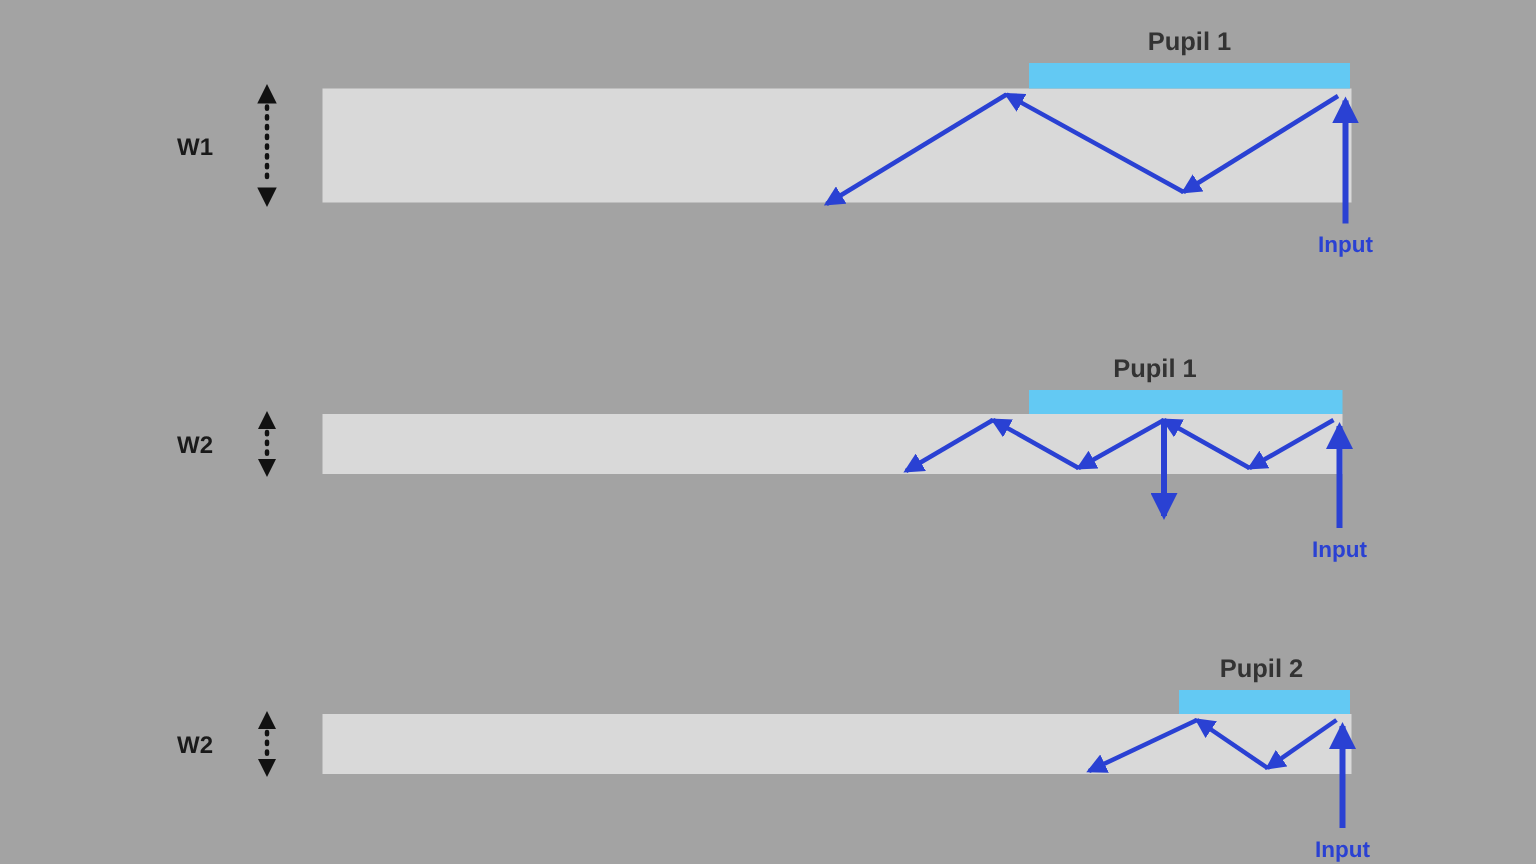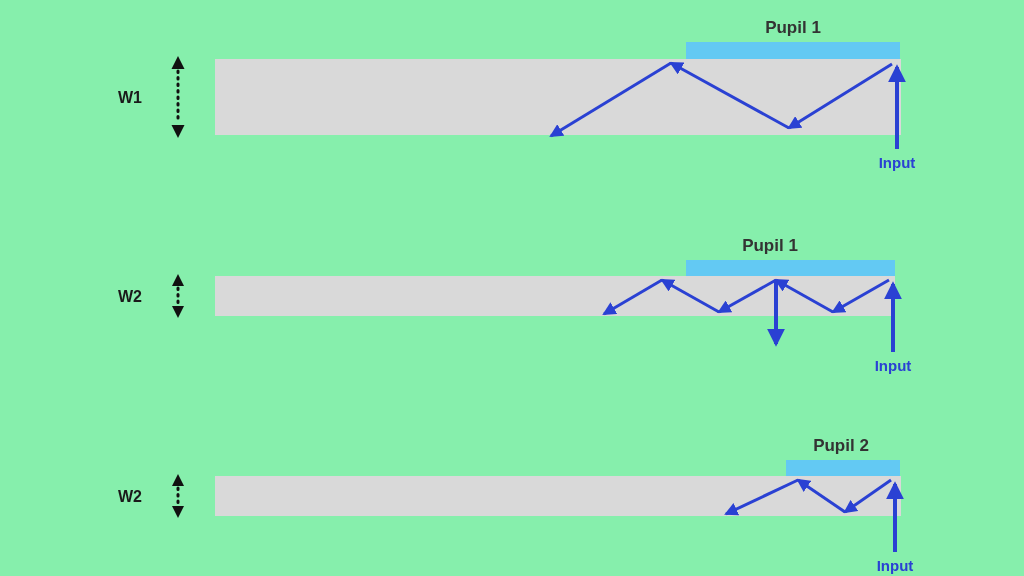--- a/index.html
+++ b/index.html
@@ -5,21 +5,21 @@
   html, body {
     margin: 0;
     padding: 0;
     background: #ffffff;
     font-family: "Liberation Sans", sans-serif;
   }
   .stage {
     position: relative;
     width: 1024px;
     height: 576px;
-    background: #86efac;
+    background: #a3a3a3;
     overflow: hidden;
   }
   svg { display: block; }
   text.pupil-label {
     font-size: 17px;
     font-weight: 600;
     fill: #333333;
   }
   text.width-label {
     font-size: 16px;

